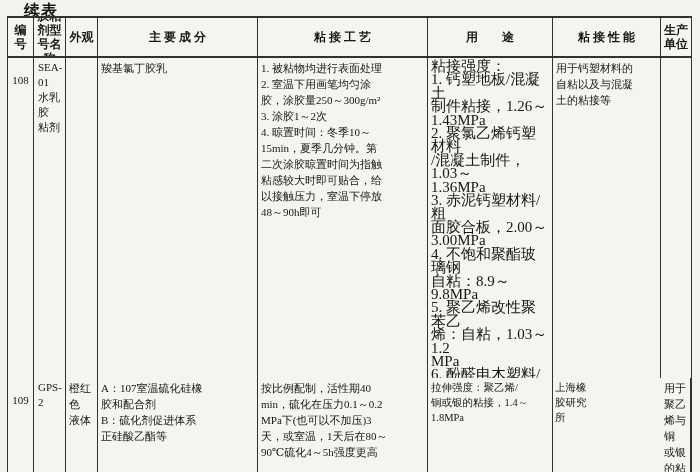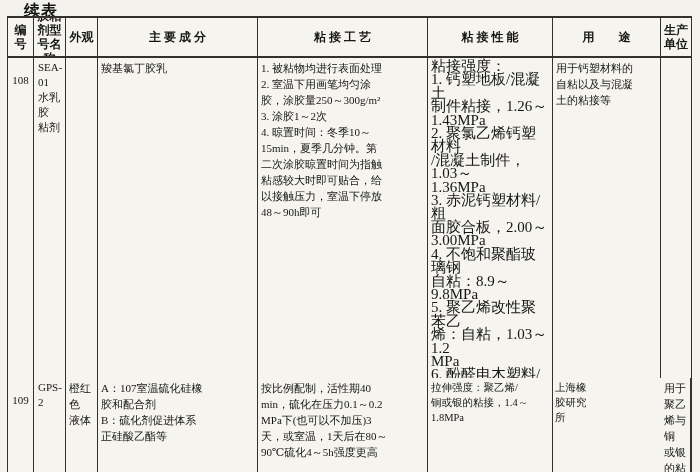--- a/index.html
+++ b/index.html
@@ -63,22 +63,22 @@
   <div class="continued-underline"></div>
 
   <div class="doc-table">
 
     <div class="cell hdr">编号</div>
     <div class="cell hdr">胶粘剂型
 号名称</div>
     <div class="cell hdr">外观</div>
     <div class="cell hdr">主 要 成 分</div>
     <div class="cell hdr">粘 接 工 艺</div>
+    <div class="cell hdr">用　　途</div>
     <div class="cell hdr">粘 接 性 能</div>
-    <div class="cell hdr">用　　途</div>
     <div class="cell hdr last">生产
 单位</div>
 
     <div class="cell num">108</div>
     <div class="cell name">SEA-01
 水乳胶
 粘剂</div>
     <div class="cell"></div>
     <div class="cell">羧基氯丁胶乳</div>
     <div class="cell proc">1. 被粘物均进行表面处理

